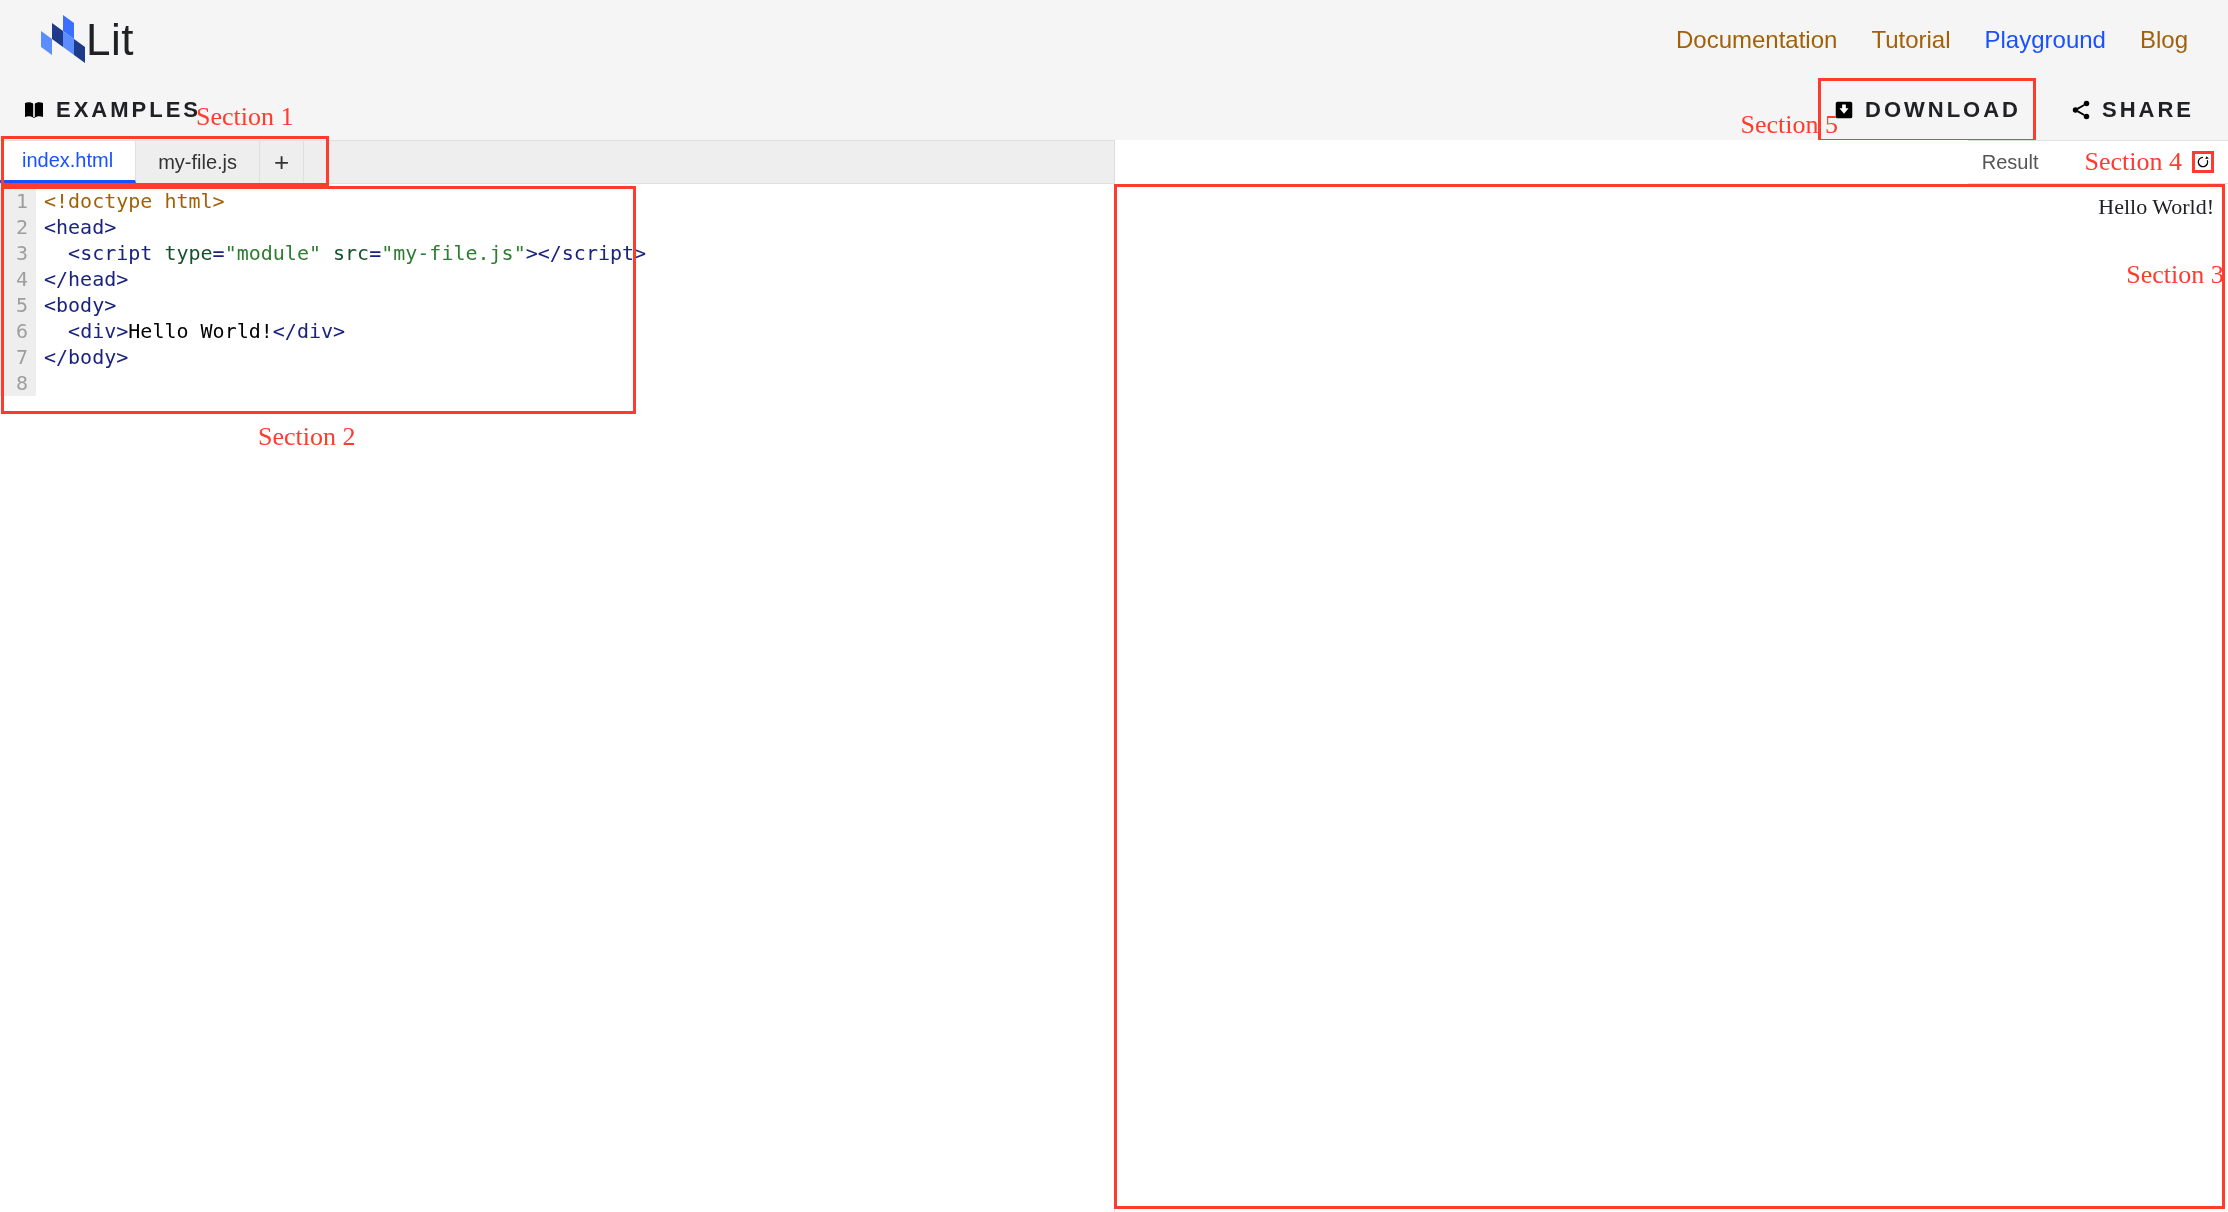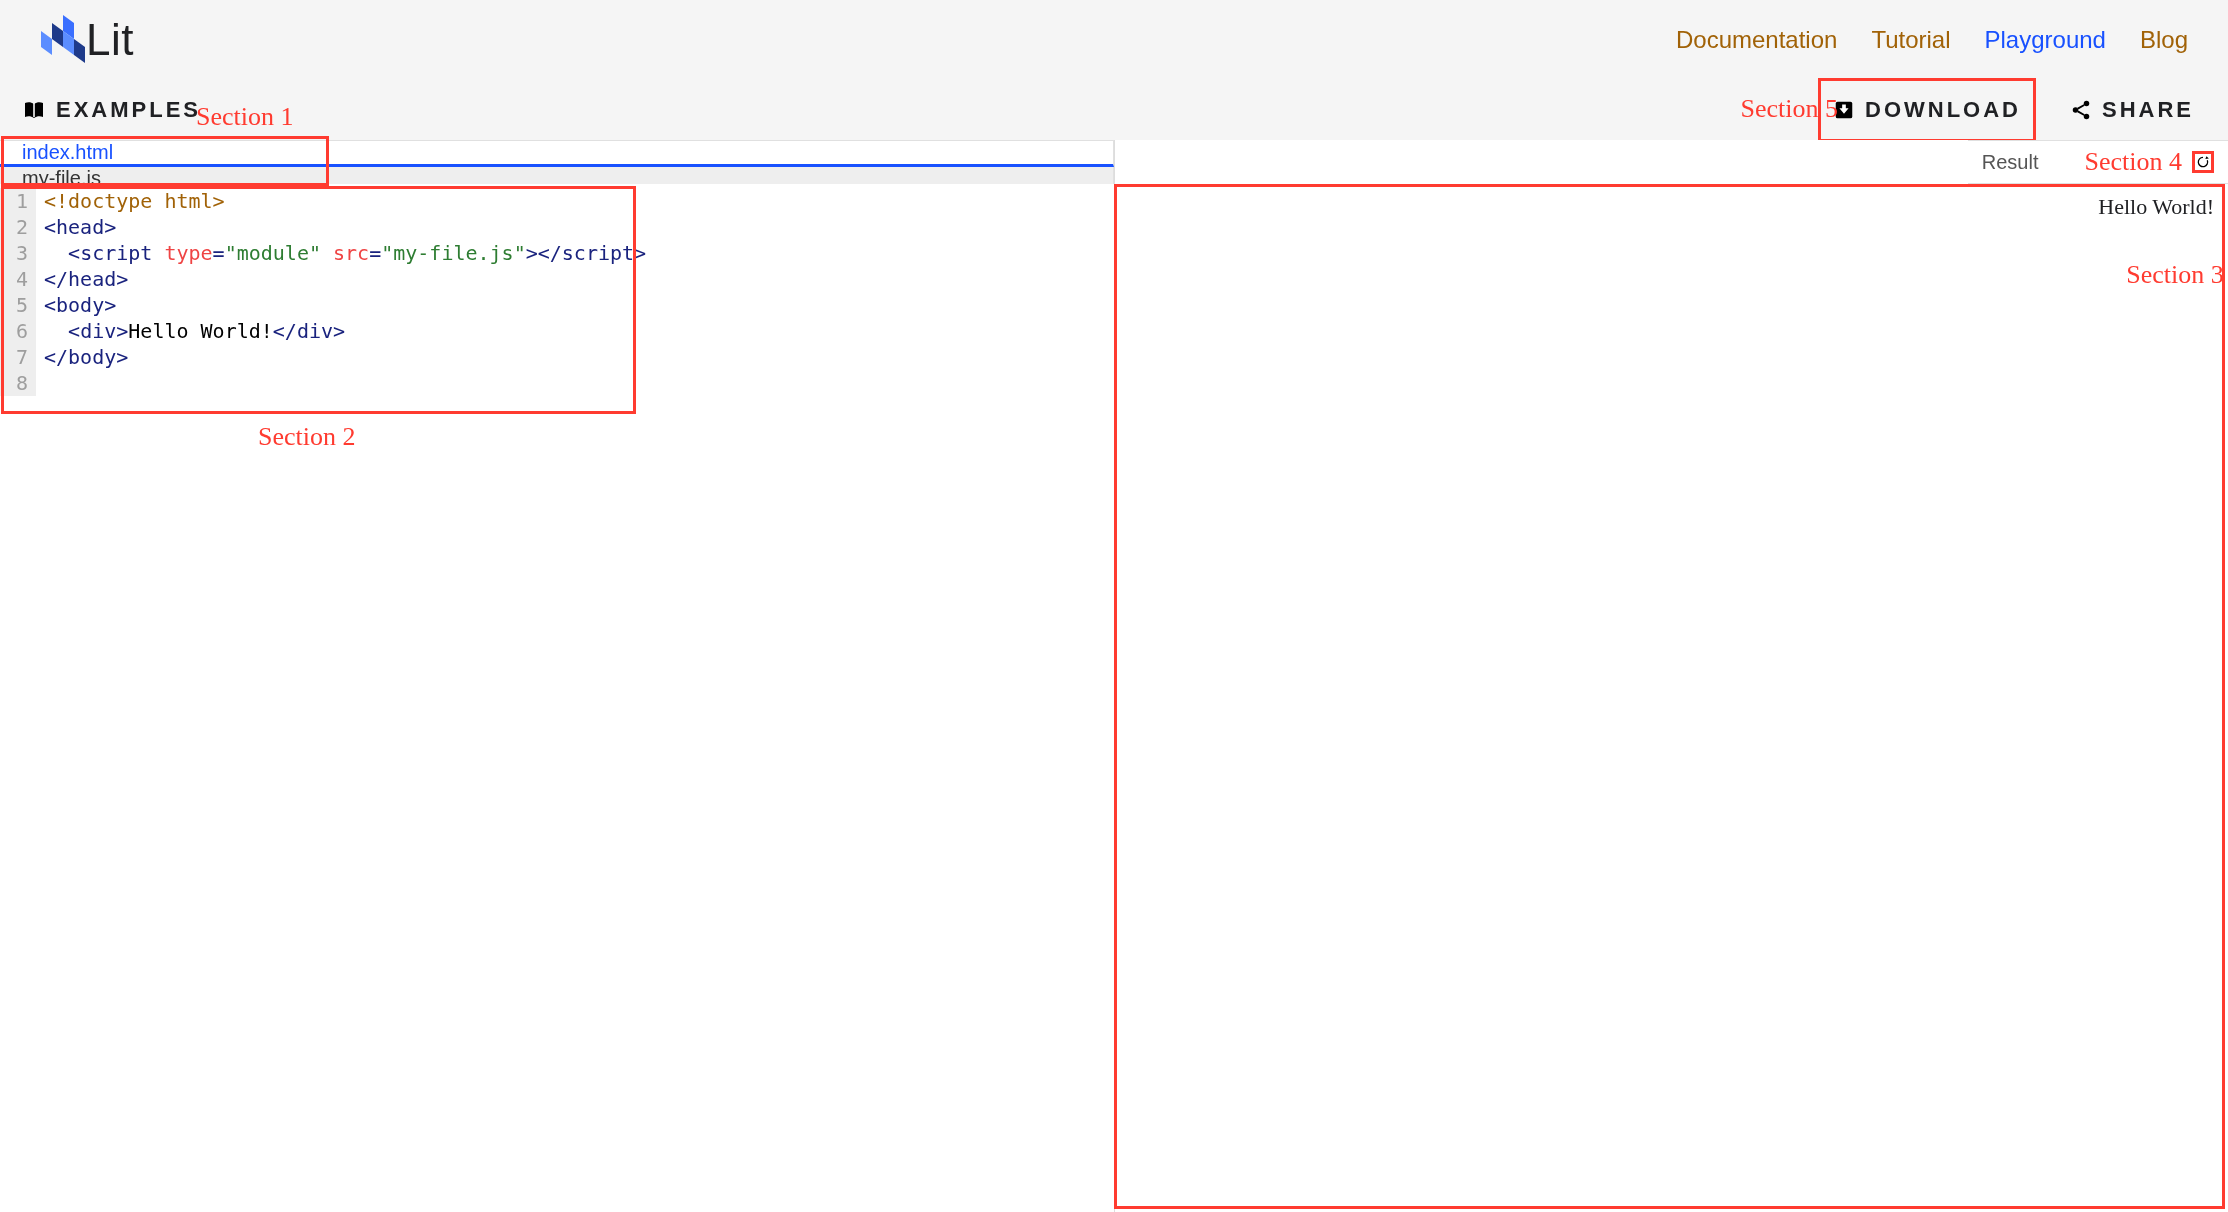--- a/index.html
+++ b/index.html
@@ -41,21 +41,21 @@
 
   
   .workspace { position: relative; flex: 1; display: flex; min-height: 0; }
   .left, .right { position: relative; display: flex; flex-direction: column; min-width: 0; }
   .left { width: 50%; border-right: none; }
   .right { width: 50%; border-left: 1px solid #ddd; background: #fff; align-items: flex-end; }
 
   
   .tabs {
     display: flex; align-items: stretch; background: #eee; height: 44px;
-    border-top: 1px solid #e0e0e0; border-bottom: 1px solid #e0e0e0; flex-direction: column;
+    border-top: 1px solid #e0e0e0; border-bottom: 1px solid #e0e0e0;
   }
   .tab {
     display: flex; align-items: center; padding: 0 22px; font-size: 20px;
     color: #333; cursor: pointer; border-right: 1px solid #e0e0e0;
     background: #eee;
   }
   .tab.active {
     color: #1851ff; background: #fff; border-bottom: 3px solid #1851ff;
   }
   .tab.add { padding: 0 14px; font-size: 26px; font-weight: 300; }
@@ -66,21 +66,21 @@
     font-family: ui-monospace, SFMono-Regular, Menlo, Consolas, monospace;
     font-size: 20px; line-height: 26px;
   }
   .line { display: flex; white-space: pre; }
   .gutter {
     color: #9e9e9e; background: #eeeeee; width: 36px; text-align: right;
     padding-right: 8px; user-select: none; flex-shrink: 0;
   }
   .code { padding-left: 8px; }
   .tok-tag { color: #1a237e; }
-  .tok-attr { color: #ef4444; }
+  .tok-attr { color: #14532d; }
   .tok-str { color: #2e7d32; }
   .tok-txt { color: #000; }
   .tok-doctype { color: #a16207; }
 
   
   .result-head {
     display: flex; align-items: center; justify-content: space-between;
     height: 44px; padding: 0 14px; border-bottom: 1px solid #e0e0e0;
     font-size: 20px; color: #555; background: #fff;
     border-top: 1px solid #e0e0e0;
@@ -136,21 +136,21 @@
       <svg class="tool-icon" viewBox="0 0 24 24">
         <circle cx="18" cy="5" r="3" fill="#000"></circle>
         <circle cx="6" cy="12" r="3" fill="#000"></circle>
         <circle cx="18" cy="19" r="3" fill="#000"></circle>
         <line x1="8.5" y1="10.5" x2="15.5" y2="6.5" stroke="#000" stroke-width="2"></line>
         <line x1="8.5" y1="13.5" x2="15.5" y2="17.5" stroke="#000" stroke-width="2"></line>
       </svg>
       <span>SHARE</span>
     </div>
   </div>
-  <span class="annot" style="right:390px; top:14px;">Section 5</span>
+  <span class="annot" style="right:390px; top:30px;">Section 5</span>
   <span class="annot" style="left:196px; top:22px;">Section 1</span>
 </div>
 
 <div class="workspace">
 
   <div class="left">
     <div class="tabs">
       <div class="tab active">
         <span>index.html</span>
       </div>

